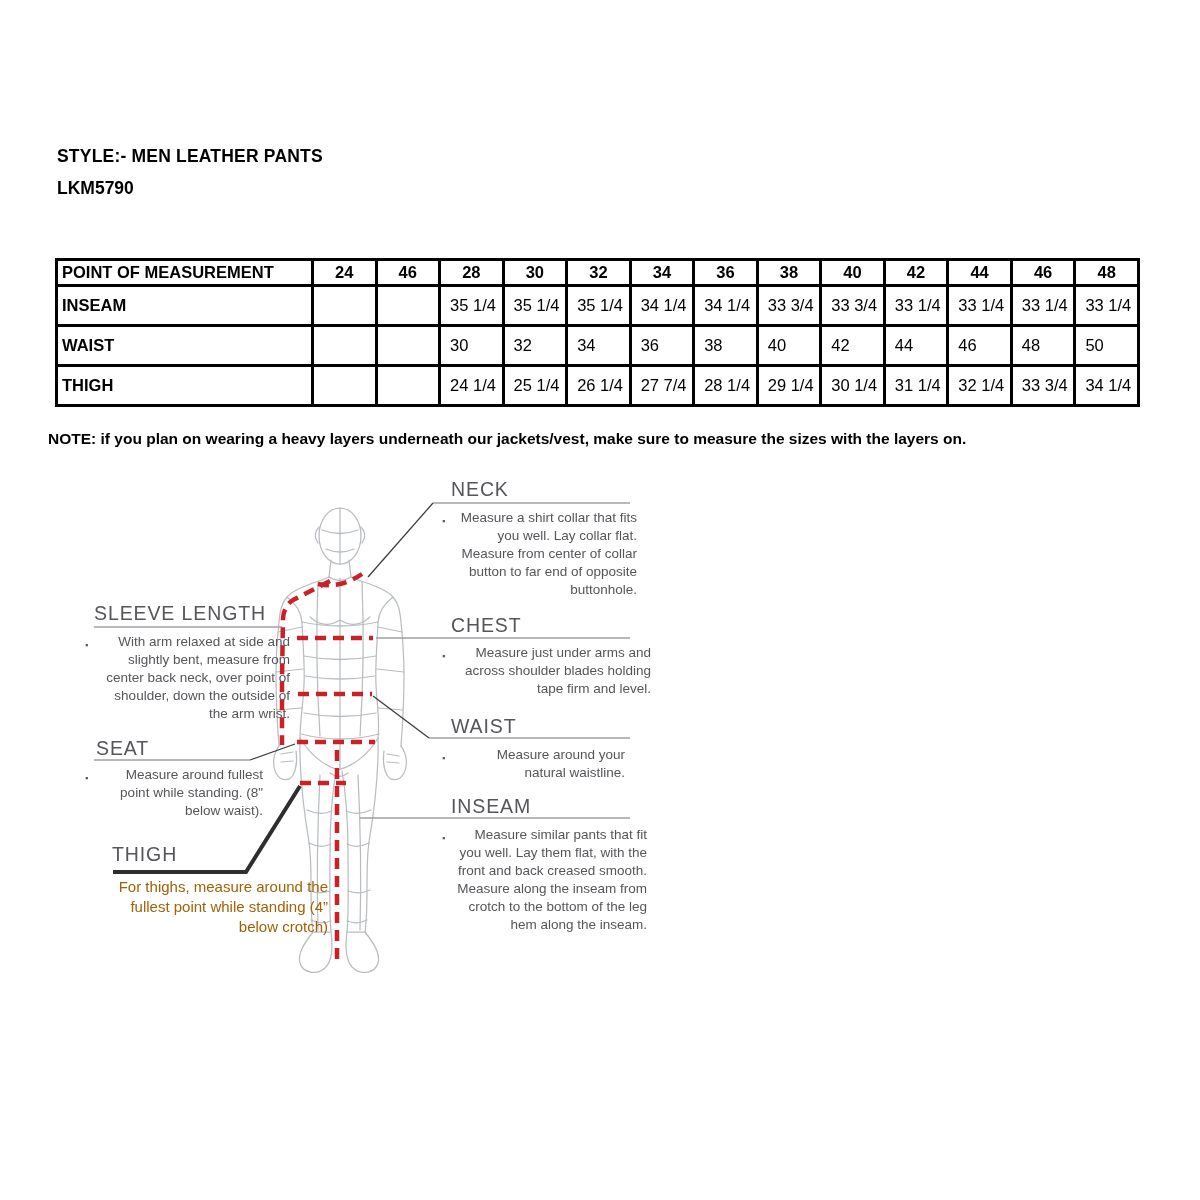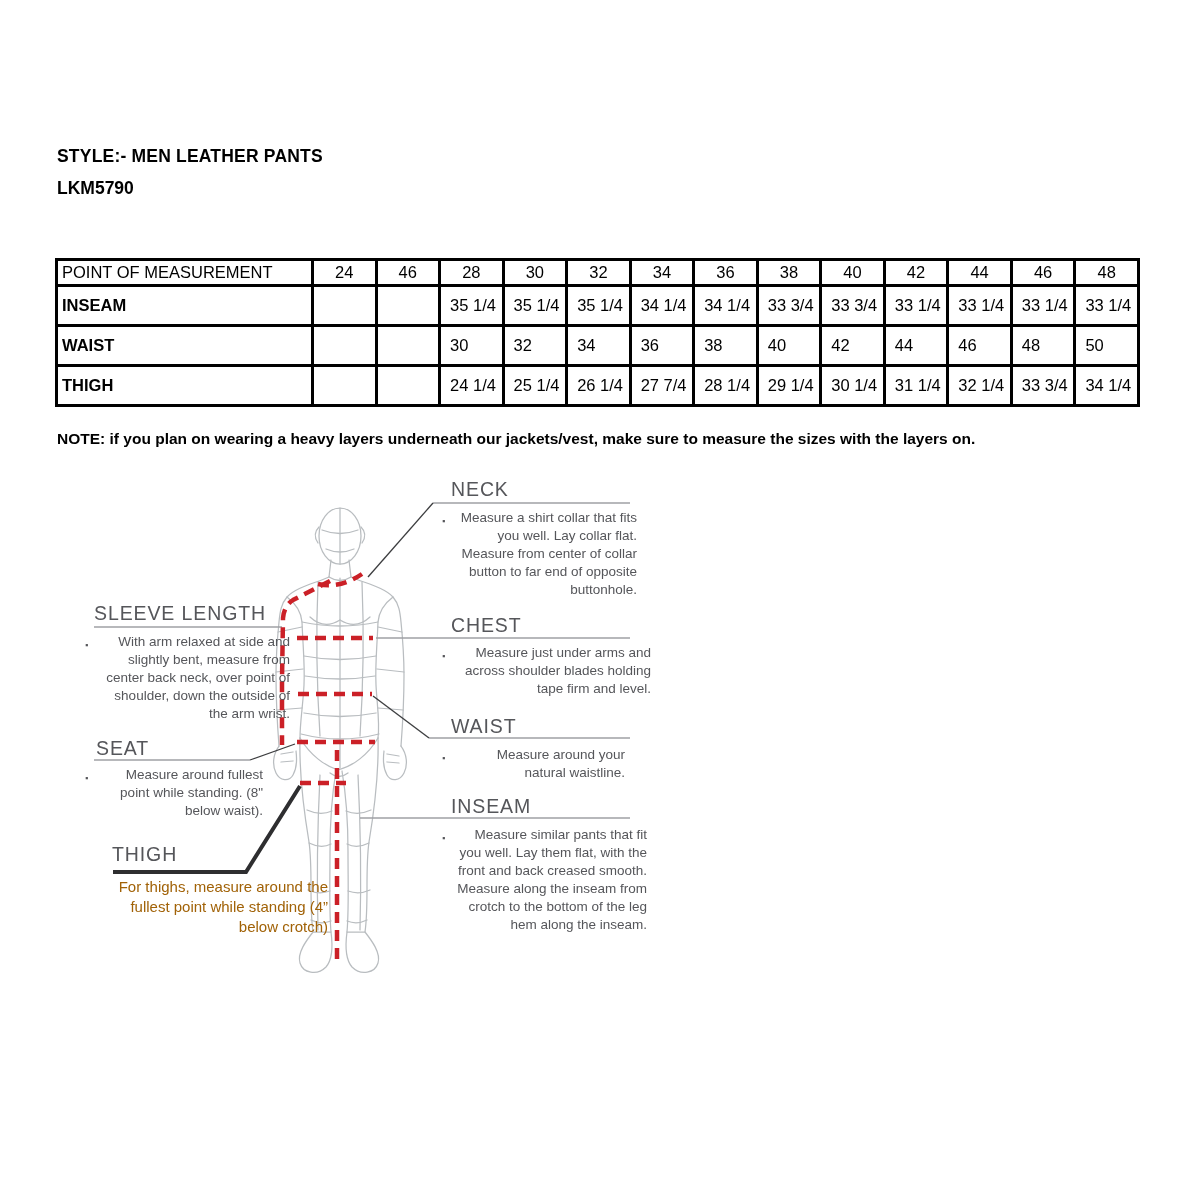--- a/index.html
+++ b/index.html
@@ -14,27 +14,27 @@
   .doc-title { left:57px; top:146px; font-size:17.5px; font-weight:bold; letter-spacing:.2px;text-align:center; }
   .doc-code  { left:57px; top:178px; font-size:17.5px; font-weight:bold; }
 
   
   .chart-wrap { left:55px; top:258px; }
   table.size-chart { border-collapse:collapse; table-layout:fixed; width:1085px; }
   table.size-chart th, table.size-chart td {
     border:3px solid #000; font-size:16.5px; padding:0 4px; overflow:hidden; white-space:nowrap;
   }
   table.size-chart col.c-label { width:256px; }
-  table.size-chart thead th { height:23px; text-align:center; font-weight:normal;margin-left:32px; }
+  table.size-chart thead th { height:23px; text-align:center; font-weight:bold;margin-left:32px; }
   table.size-chart thead th.lbl { text-align:left; padding-left:4px; }
   table.size-chart tbody th { height:37px; text-align:left; font-weight:bold; padding-left:4px; }
   table.size-chart tbody td { height:37px; text-align:left; font-weight:normal; padding-left:9px; }
 
   
-  .note { left:57px; top:430px; width:1110px; font-size:15.5px; font-weight:bold; }
+  .note { left:48px; top:430px; width:1110px; font-size:15.5px; font-weight:bold; }
 
   
   .diagram { left:80px; top:470px; width:565px; height:545px;text-align:right; }
   .diagram svg { position:absolute; left:0; top:0; }
   .mesh path, .mesh ellipse { fill:none; stroke:var(--mesh); stroke-width:1.25; stroke-linecap:round; }
   .measure path { fill:none; stroke:var(--red); stroke-width:4.5; stroke-dasharray:11 7; }
   .leader-gray path { fill:none; stroke:var(--leader-gray); stroke-width:1.7; }
   .leader-dark path { fill:none; stroke:#3c3d3f; stroke-width:1.3; }
   .leader-thick { fill:none; stroke:#2e2e30; stroke-width:4; stroke-linejoin:miter; }
 

